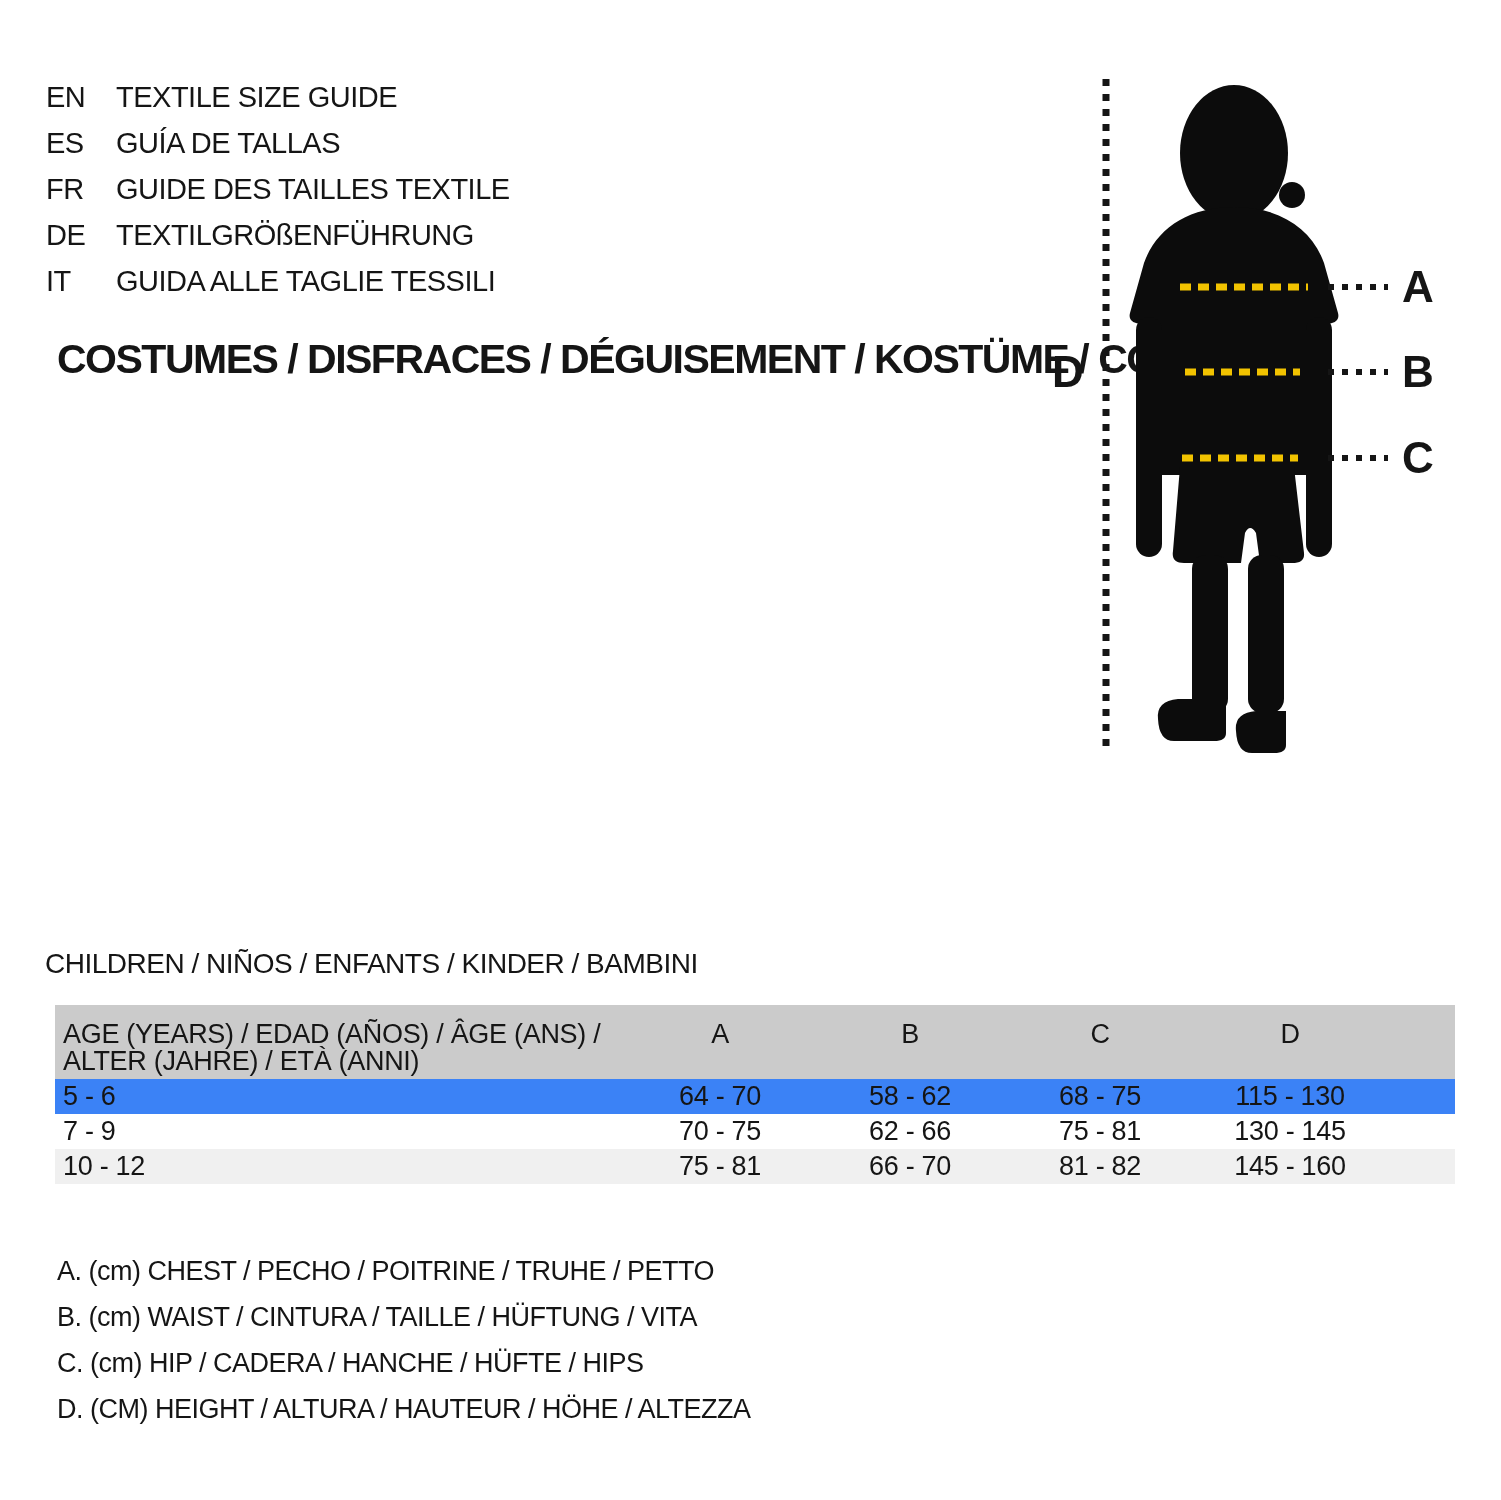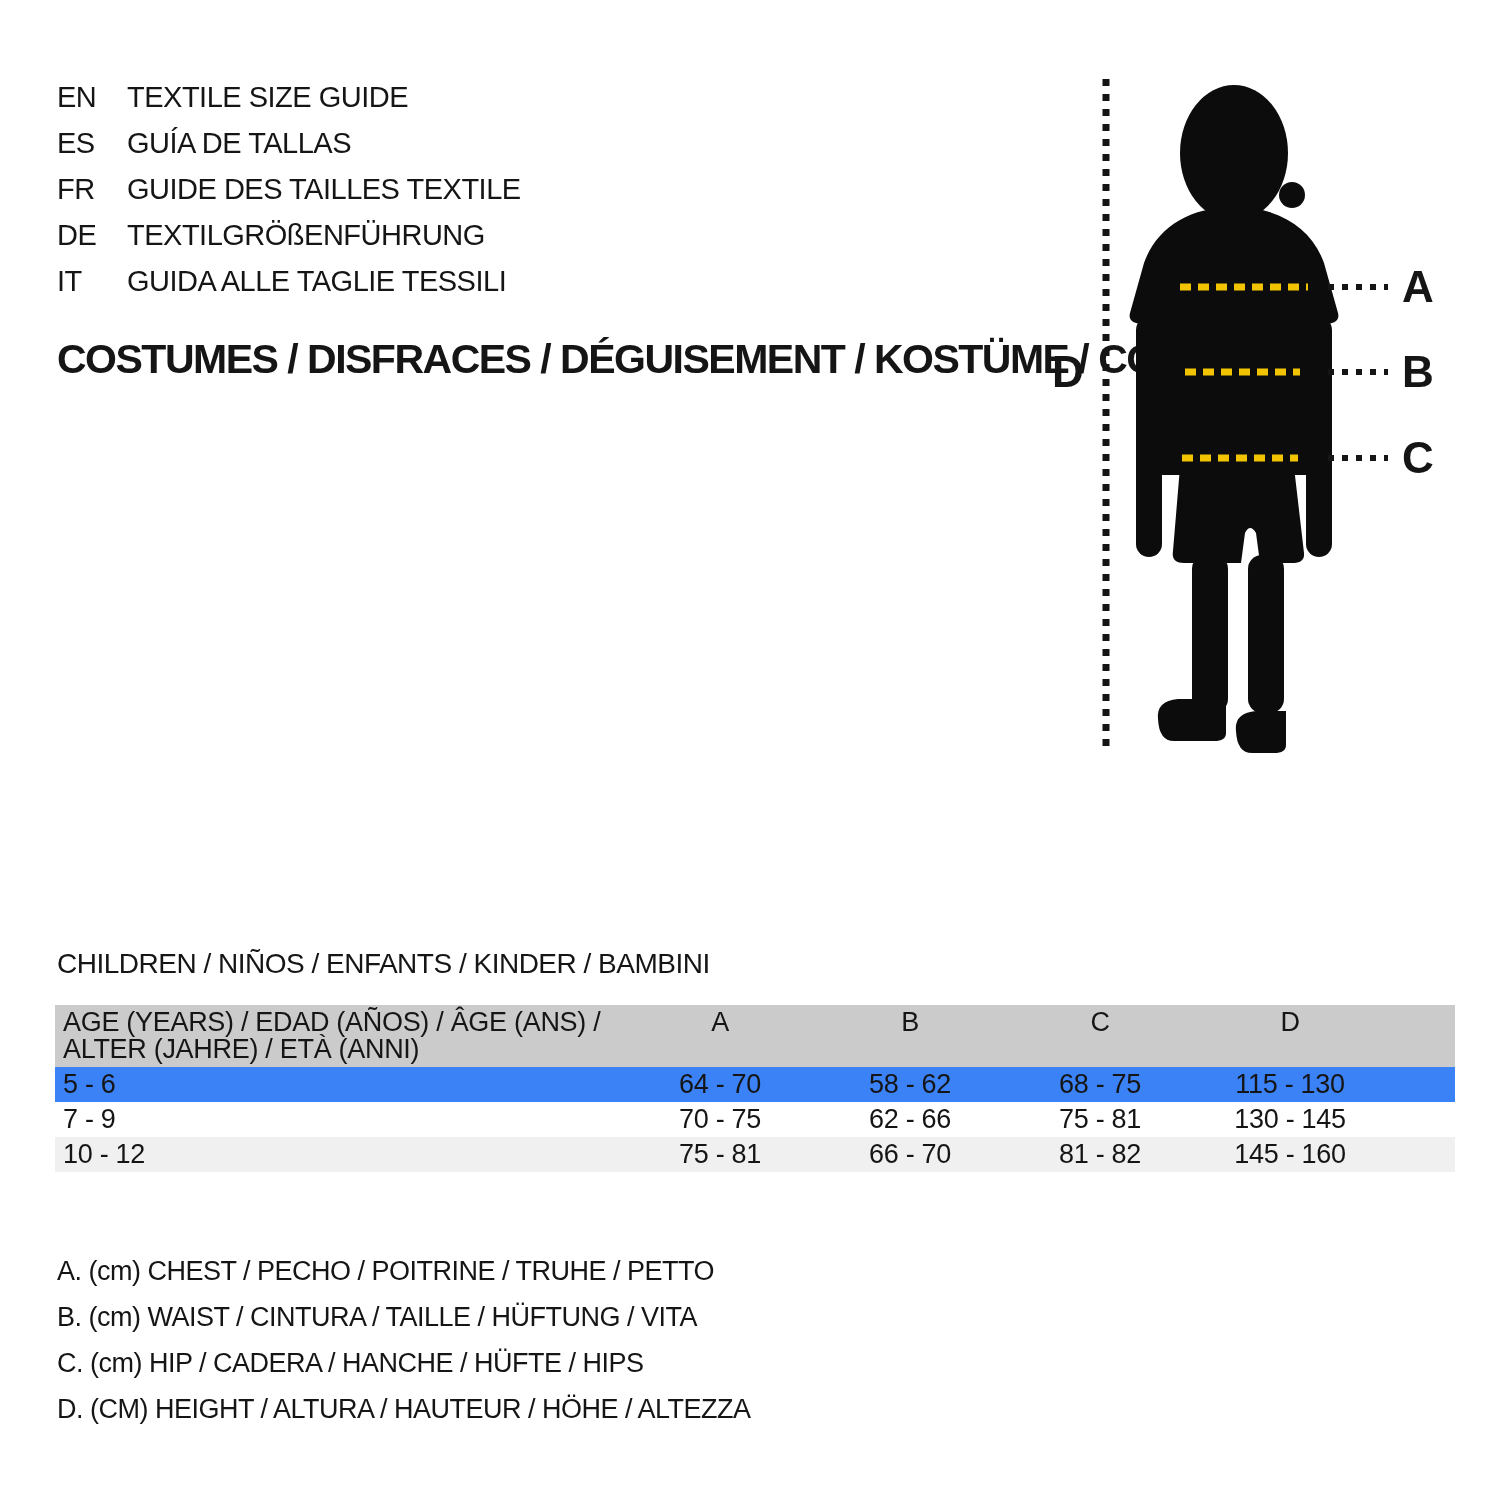--- a/index.html
+++ b/index.html
@@ -2,37 +2,37 @@
 <html><head>
 <meta charset="utf-8">
 <style>
   html,body{margin:0;padding:0;}
   body{
     width:1501px;height:1500px;background:#ffffff;position:relative;
     font-family:"Liberation Sans","DejaVu Sans",sans-serif;
     color:#151515;overflow:hidden;
   }
   
-  .lang-block{position:absolute;left:57px;top:74px;}
+  .lang-block{position:absolute;left:46px;top:74px;}
   .lang-row{display:flex;height:46px;align-items:center;font-size:29px;letter-spacing:-0.5px;font-weight:500;}
   .lang-code{width:70px;flex:0 0 70px;}
   
   .category-title{
     position:absolute;left:57px;top:336px;font-size:41px;font-weight:700;
     letter-spacing:-1.5px;white-space:nowrap;
   }
   
   .figure-wrap{position:absolute;left:1040px;top:55px;width:440px;height:700px;}
   
-  .section-title{position:absolute;left:57px;top:948px;font-size:28px;letter-spacing:-0.5px;}
+  .section-title{position:absolute;left:45px;top:948px;font-size:28px;letter-spacing:-0.5px;}
   
   .size-table{position:absolute;left:55px;top:1005px;width:1400px;font-size:27px;letter-spacing:-0.3px;}
   .t-header{
     display:grid;grid-template-columns:570px 190px 190px 190px 190px;
-    min-height:62px;box-sizing:border-box;padding:4px 0 4px 0;
+    min-height:62px;box-sizing:border-box;padding:16px 0 4px 0;
   }
   .t-header .t-age{padding-left:8px;line-height:27px;}
   .t-header .t-num{text-align:center;line-height:27px;}
   .t-row{
     display:grid;grid-template-columns:570px 190px 190px 190px 190px;
     height:35px;align-items:center;
   }
   .t-row .t-age{padding-left:8px;}
   .t-row .t-num{text-align:center;}
   

